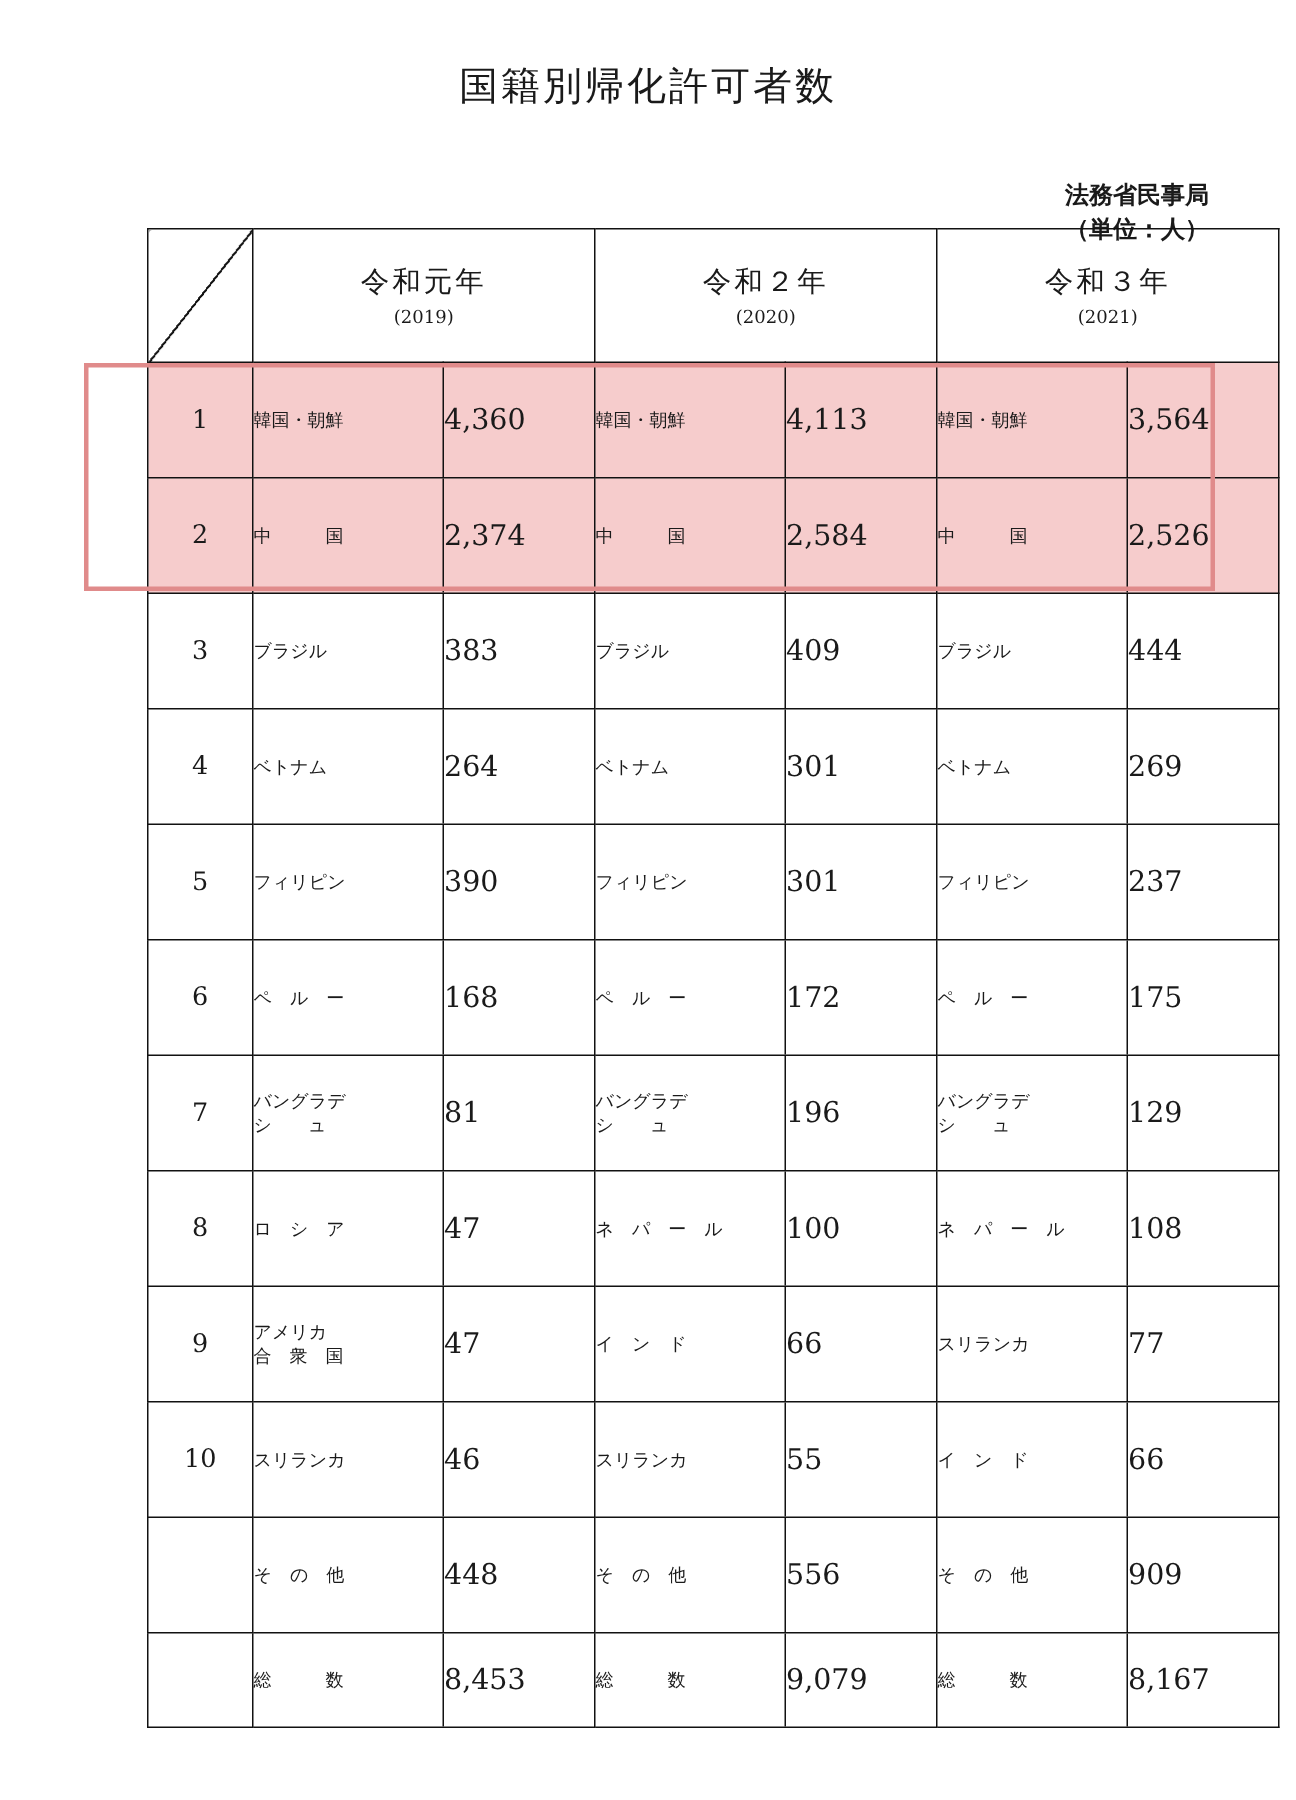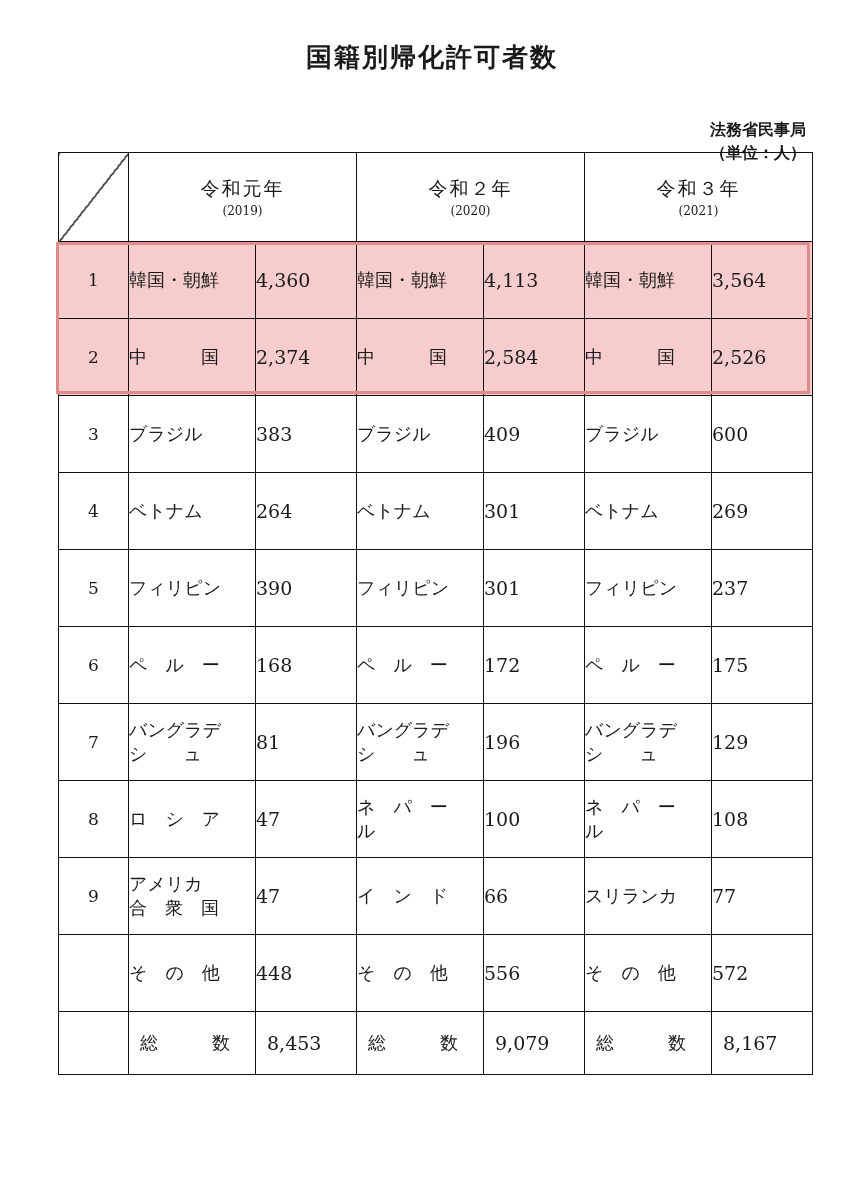--- a/index.html
+++ b/index.html
@@ -18,21 +18,21 @@
   .page {
     width: 864px;
     height: 1200px;
     position: relative;
     box-sizing: border-box;
     padding: 0;
   }
   .doc-title {
     text-align: center;
     font-size: 26px;
-    font-weight: bold;
+    font-weight: normal;
     letter-spacing: 2px;
     margin-top: 40px;
     font-family: "DejaVu Serif", "Liberation Serif", serif;
   }
   .agency-block {
     position: absolute;
     right: 58px;
     top: 78px;
     text-align: right;
     font-size: 16px;
@@ -43,20 +43,21 @@
   .table-wrap {
     position: absolute;
     left: 58px;
     top: 112px;
     width: 752px;
   }
   table.main {
     border-collapse: collapse;
     width: 752px;
     table-layout: fixed;
+    margin-left: 40px;
   }
   table.main td, table.main th {
     border: 1px solid #111;
     padding: 0;
     vertical-align: middle;
     font-weight: normal;
   }
   
   col.c-rank   { width: 70px; }
   col.c-name   { width: 127px; }
@@ -81,39 +82,39 @@
         #111 calc(50% - 0.7px), #111 calc(50% + 0.7px),
         transparent calc(50% + 0.7px), transparent 100%);
   }
 
   .rank-cell {
     text-align: center;
     font-size: 17px;
     font-family: "DejaVu Serif", "Liberation Serif", serif;
   }
   .name-cell {
-    font-size: 18px;
+    font-size: 12px;
     padding: 0 8px 0 10px;
     border-right: 1px dotted #555 !important;
     font-family: "DejaVu Serif", "Liberation Serif", serif;
     line-height: 1.35;
   }
   .name-cell .line {
     display: flex;
     justify-content: space-between;
   }
   .val-cell {
     text-align: left;
     font-size: 19px;
     padding: 0 10px 0 4px;
     font-family: "DejaVu Serif", "Liberation Serif", serif;
     white-space: nowrap;
   }
   tr.data-row td { height: 76px; }
-  tr.total-row td { height: 62px; padding-left: 11px; }
+  tr.total-row td { height: 62px; }
 
   
   tr.hl td {
     background: #f6cccc;
   }
   .hl-overlay {
     position: absolute;
     left: -2px;
     top: 90px;
     width: 754px;
@@ -200,21 +201,21 @@
               <div class="line">ブラジル</div>
             </td>
             <td class="val-cell">383</td>
             <td class="name-cell">
               <div class="line">ブラジル</div>
             </td>
             <td class="val-cell">409</td>
             <td class="name-cell">
               <div class="line">ブラジル</div>
             </td>
-            <td class="val-cell">600</td>
+            <td class="val-cell">444</td>
           </tr>
           <tr class="data-row">
             <td class="rank-cell">4</td>
             <td class="name-cell">
               <div class="line">ベトナム</div>
             </td>
             <td class="val-cell">264</td>
             <td class="name-cell">
               <div class="line">ベトナム</div>
             </td>
@@ -297,33 +298,48 @@
             <td class="name-cell">
               <div class="line">イ　ン　ド</div>
             </td>
             <td class="val-cell">66</td>
             <td class="name-cell">
               <div class="line">スリランカ</div>
             </td>
             <td class="val-cell">77</td>
           </tr>
           <tr class="data-row">
+            <td class="rank-cell">10</td>
+            <td class="name-cell">
+              <div class="line">スリランカ</div>
+            </td>
+            <td class="val-cell">46</td>
+            <td class="name-cell">
+              <div class="line">スリランカ</div>
+            </td>
+            <td class="val-cell">55</td>
+            <td class="name-cell">
+              <div class="line">イ　ン　ド</div>
+            </td>
+            <td class="val-cell">66</td>
+          </tr>
+          <tr class="data-row">
             <td class="rank-cell"></td>
             <td class="name-cell">
               <div class="line">そ　の　他</div>
             </td>
             <td class="val-cell">448</td>
             <td class="name-cell">
               <div class="line">そ　の　他</div>
             </td>
             <td class="val-cell">556</td>
             <td class="name-cell">
               <div class="line">そ　の　他</div>
             </td>
-            <td class="val-cell">572</td>
+            <td class="val-cell">909</td>
           </tr>
           <tr class="data-row total-row">
             <td class="rank-cell"></td>
             <td class="name-cell">
               <div class="line">総　　　数</div>
             </td>
             <td class="val-cell">8,453</td>
             <td class="name-cell">
               <div class="line">総　　　数</div>
             </td>

